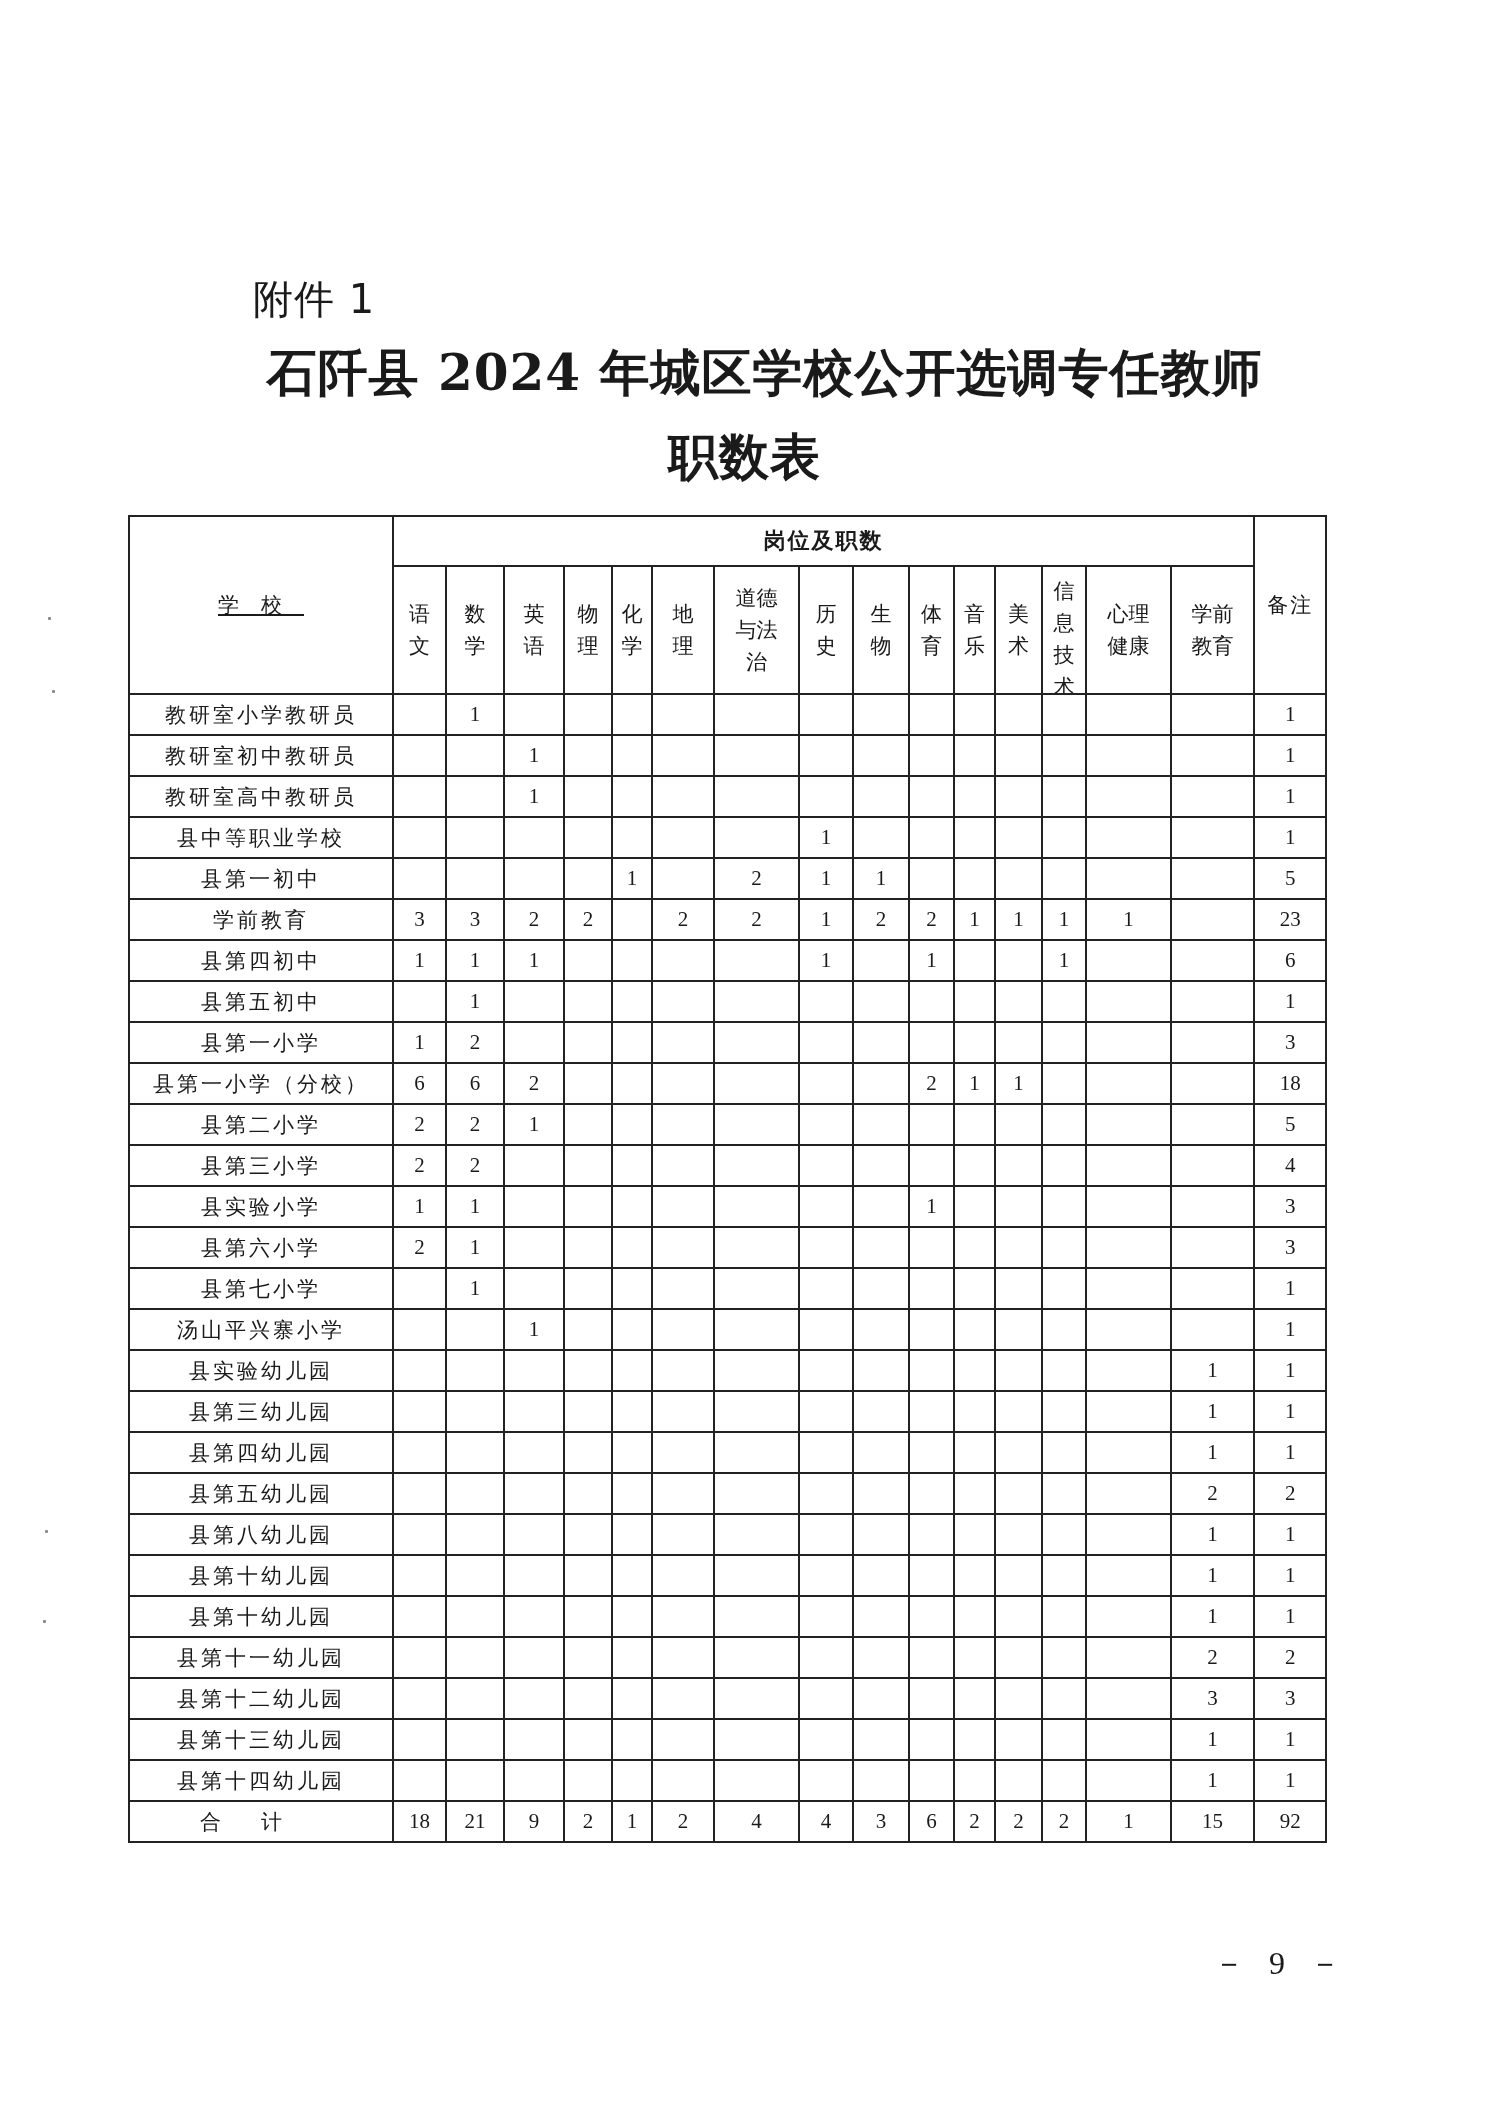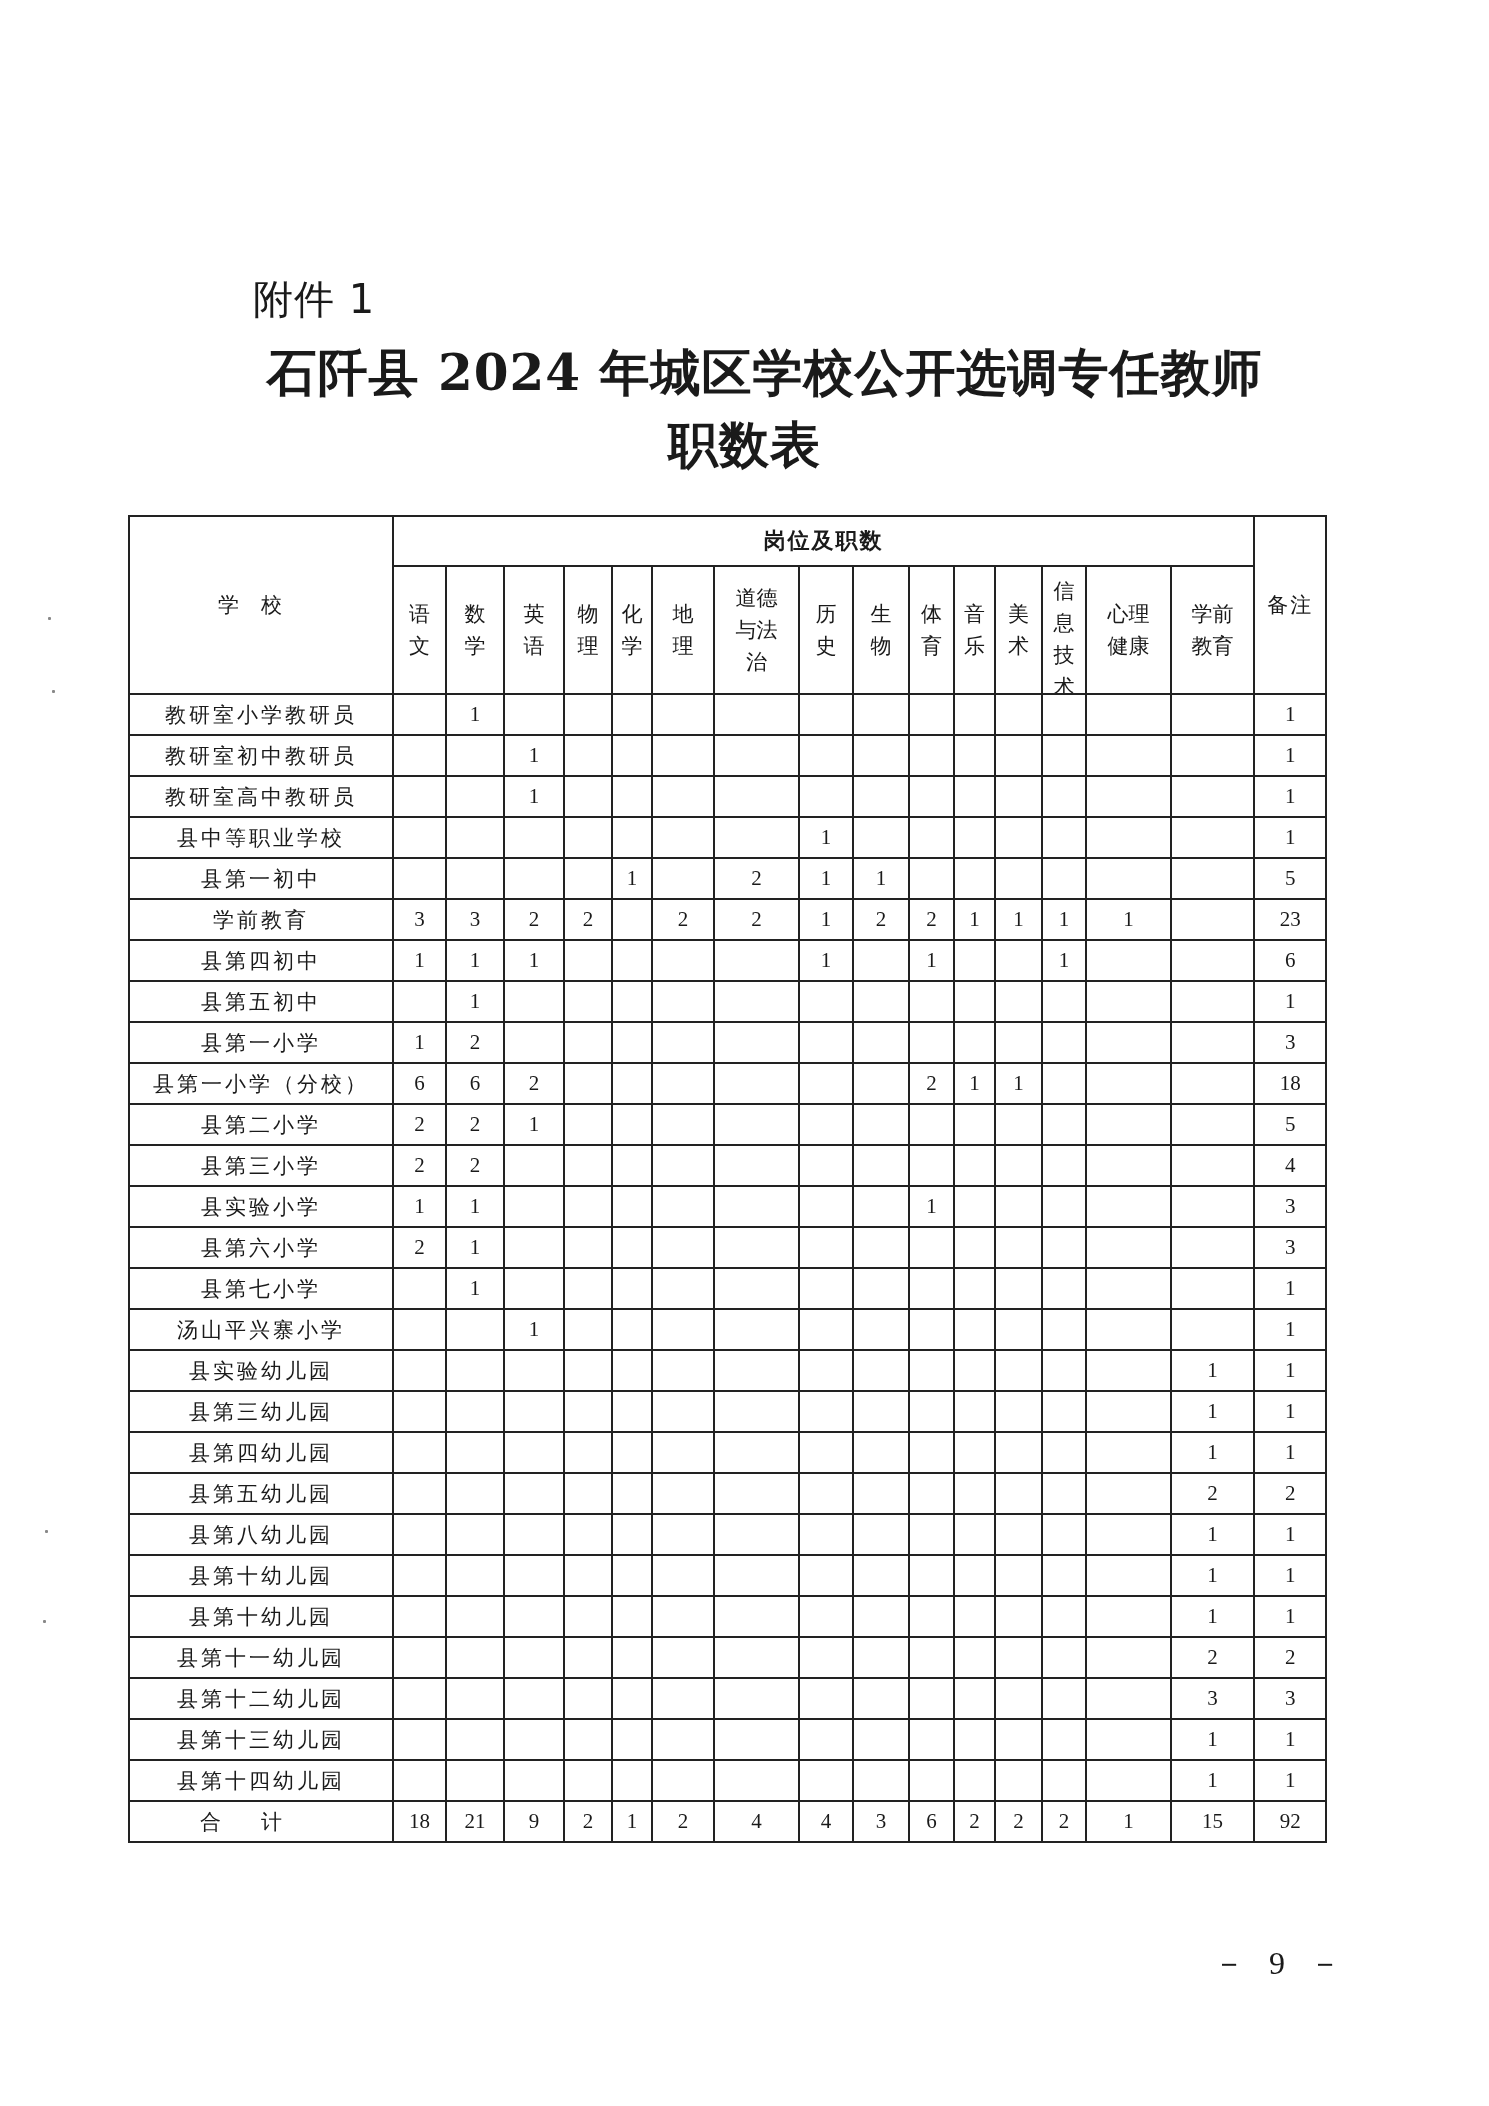--- a/index.html
+++ b/index.html
@@ -3,33 +3,33 @@
   <meta charset="utf-8">
   <style>
     html, body { margin: 0; padding: 0; background: #ffffff; }
     body { width: 1489px; height: 2106px; position: relative; overflow: hidden;
            font-family: "DejaVu Serif", "Liberation Serif", serif; color: #1a1a1a; }
     .attach { position: absolute; left: 253px; top: 272px; font-size: 40px;
               font-family: "DejaVu Sans", "Liberation Sans", sans-serif; letter-spacing: 1px; }
     .title { position: absolute; left: 0; width: 1489px; text-align: center;
              font-weight: bold; font-size: 50px; letter-spacing: 1px; }
     .t1 { top: 340px; left: 20px; }
-    .t2 { top: 412px; text-align: center; }
+    .t2 { top: 424px; text-align: center; }
     table.grid { position: absolute; left: 128px; top: 515px; border-collapse: collapse;
                  table-layout: fixed; width: 1197px; }
     table.grid td { border: 2px solid #222; text-align: center; vertical-align: middle;
                     padding: 0; font-size: 21px; height: 39px; overflow: hidden; }
     table.grid .hdr-group { height: 48px; font-size: 22px; font-weight: bold; letter-spacing: 2px;
                             font-family: "DejaVu Sans", "Liberation Sans", sans-serif; }
     table.grid .hdr-sub { height: 125px; font-size: 22px; line-height: 32px; }
     .vert { display: inline-block; width: 1.1em; word-break: break-all; line-height: 32px; }
     .vert2 { display: inline-block; width: 2.2em; word-break: break-all; line-height: 32px; }
     .clip { display: inline-block; max-height: 118px; overflow: hidden; vertical-align: top; padding-top: 8px; }
     .school { font-size: 22px; letter-spacing: 3px; }
-    .school-hdr { font-size: 24px; letter-spacing: 22px; }
+    .school-hdr { font-size: 24px; letter-spacing: 22px; text-decoration: underline; }
     .note-hdr { font-size: 22px; letter-spacing: 2px; }
     .total-label { letter-spacing: 40px; }
     .num { font-family: "Liberation Serif", "DejaVu Serif", serif; font-size: 22px; }
     .pagenum { position: absolute; left: 1213px; top: 1942px; font-size: 32px;
                font-family: "Liberation Serif", "DejaVu Serif", serif; letter-spacing: 8px; }
     .speck { position: absolute; width: 3px; height: 3px; background: #888; border-radius: 1px; }
   </style>
 </head>
 <body>
 

